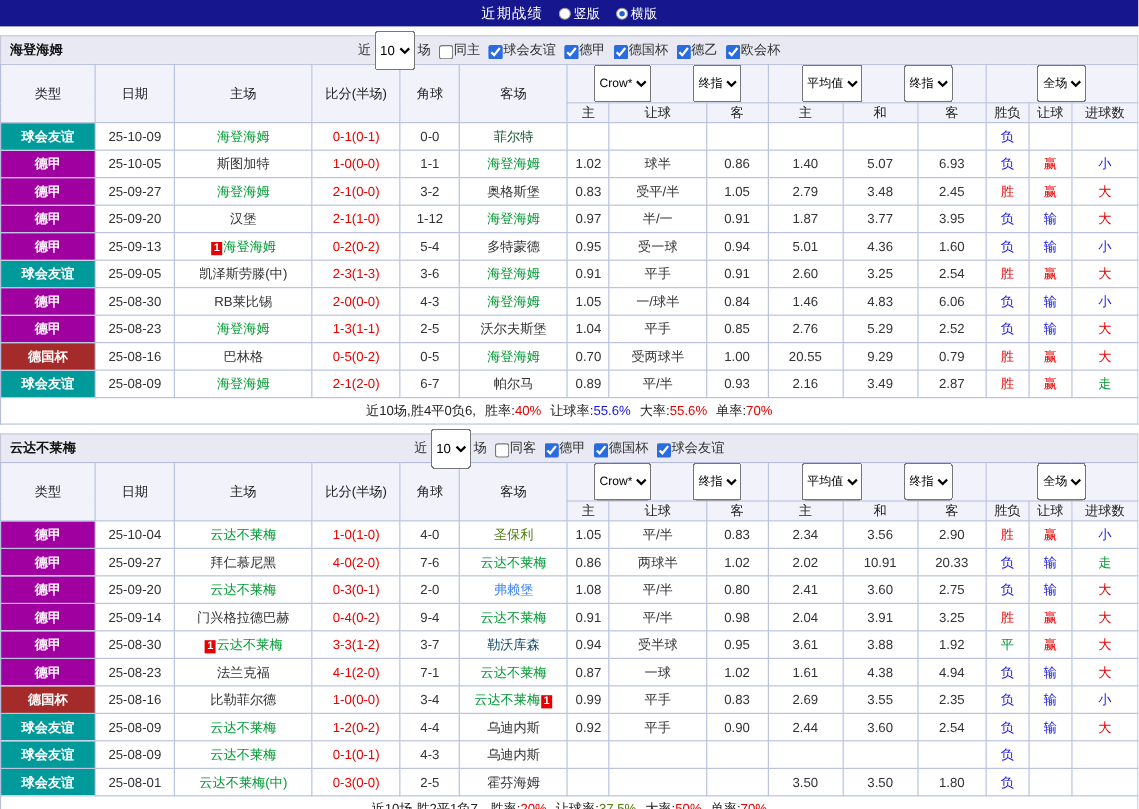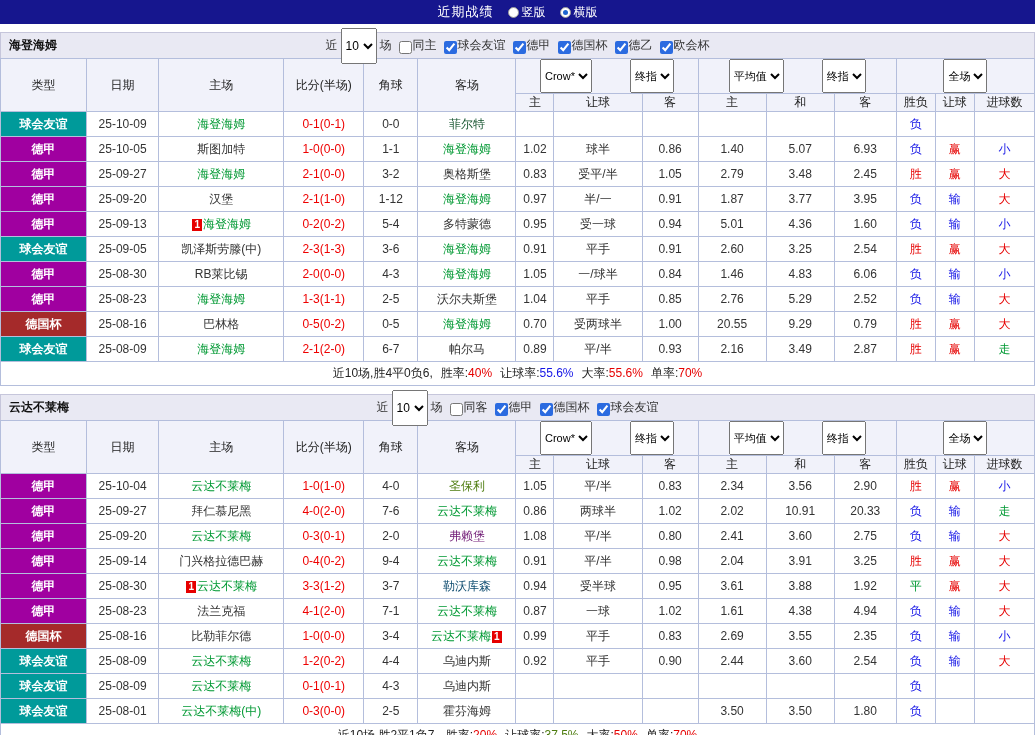--- a/index.html
+++ b/index.html
@@ -429,21 +429,21 @@
             <td style="color:#1414e6">负</td>
             <td style="color:#1414e6">输</td>
             <td style="color:#009933">走</td>
           </tr>
           <tr>
             <td class="league" style="background:#a000a0">德甲</td>
             <td>25-09-20</td>
             <td class="team"><span style="color:#009933">云达不莱梅</span></td>
             <td class="score">0-3(0-1)</td>
             <td>2-0</td>
-            <td class="team"><span style="color:#701a75">弗赖堡</span></td>
+            <td class="team"><span style="color:#3b82f6">弗赖堡</span></td>
             <td>1.08</td>
             <td>平/半</td>
             <td>0.80</td>
             <td>2.41</td>
             <td>3.60</td>
             <td>2.75</td>
             <td style="color:#1414e6">负</td>
             <td style="color:#1414e6">输</td>
             <td style="color:#e60000">大</td>
           </tr>

